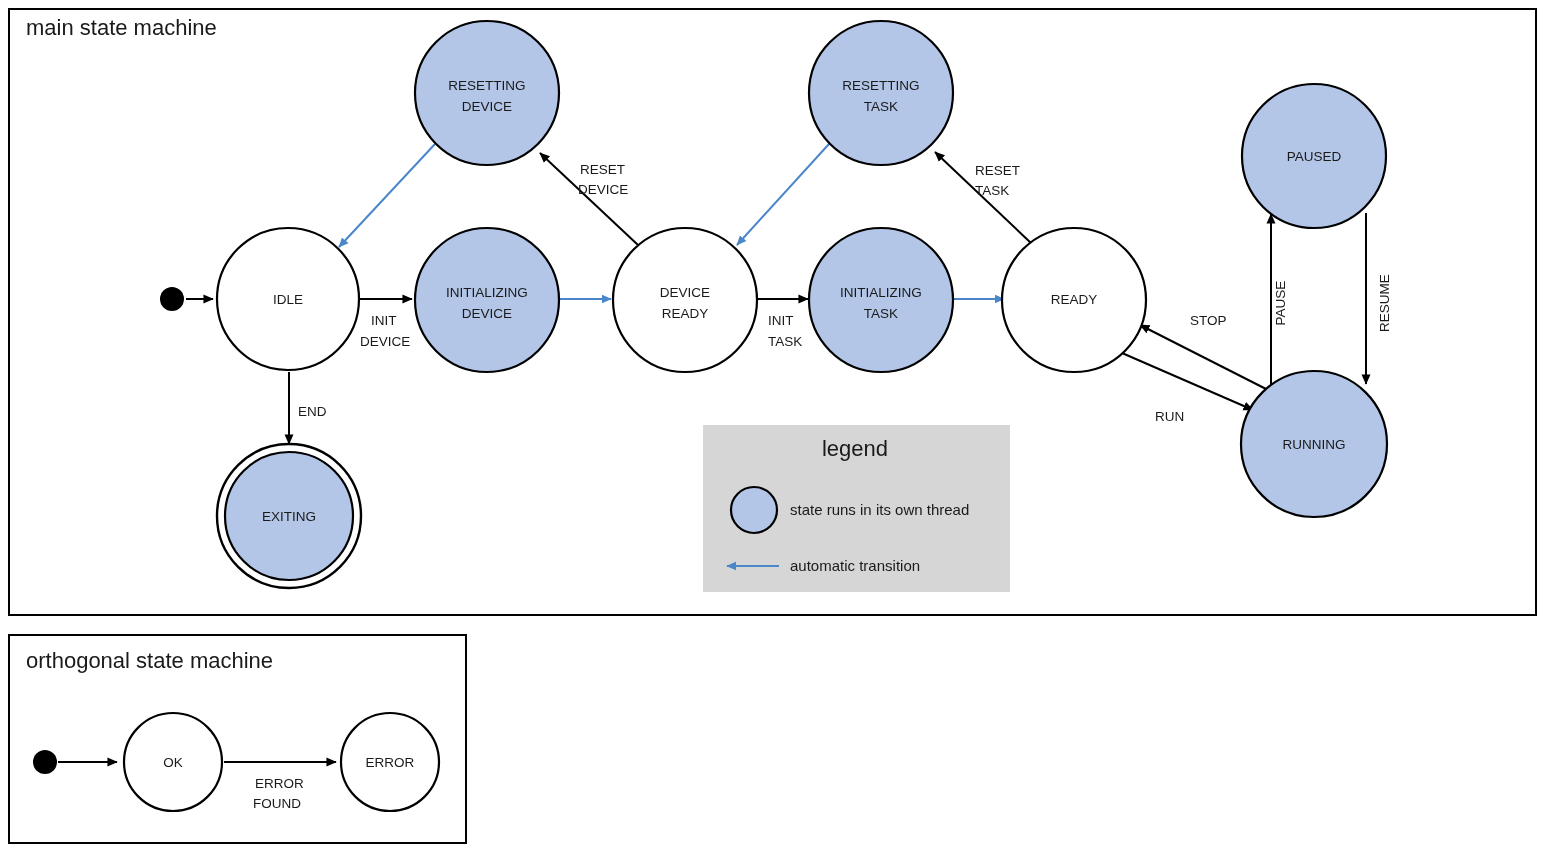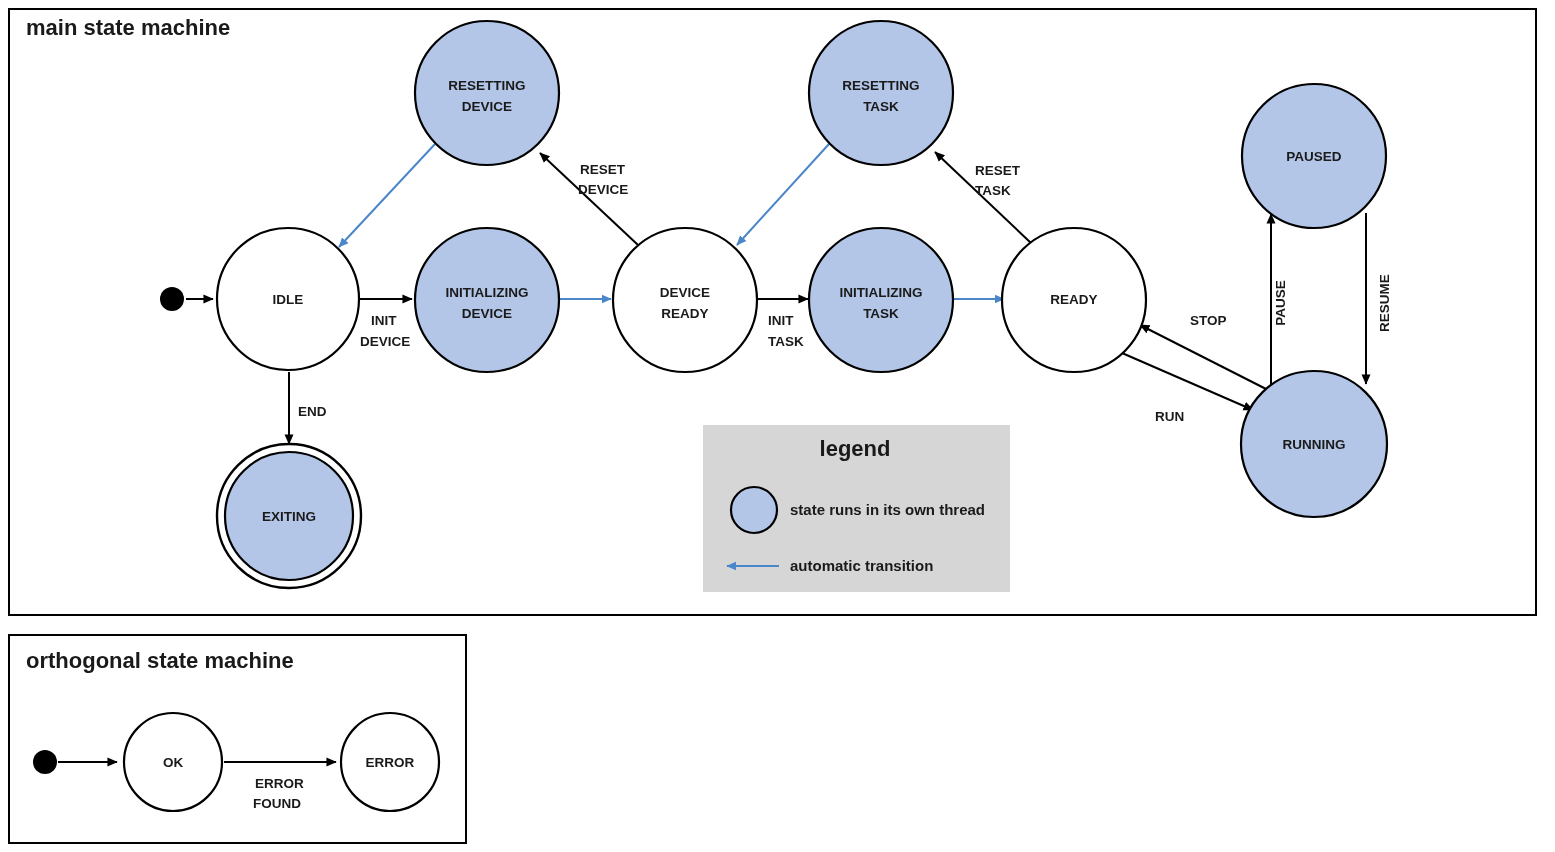--- a/index.html
+++ b/index.html
@@ -10,21 +10,20 @@
   body {
     width: 1555px;
     height: 852px;
     font-family: "Liberation Sans", sans-serif;
     overflow: hidden;
   }
   #root {
     position: relative;
     width: 1555px;
     height: 636px;
-    font-weight: bold;
   }
   svg#diagram {
     display: block;
     width: 1555px;
     height: 852px;
   }
   .frame {
     fill: #ffffff;
     stroke: #000000;
     stroke-width: 2;

